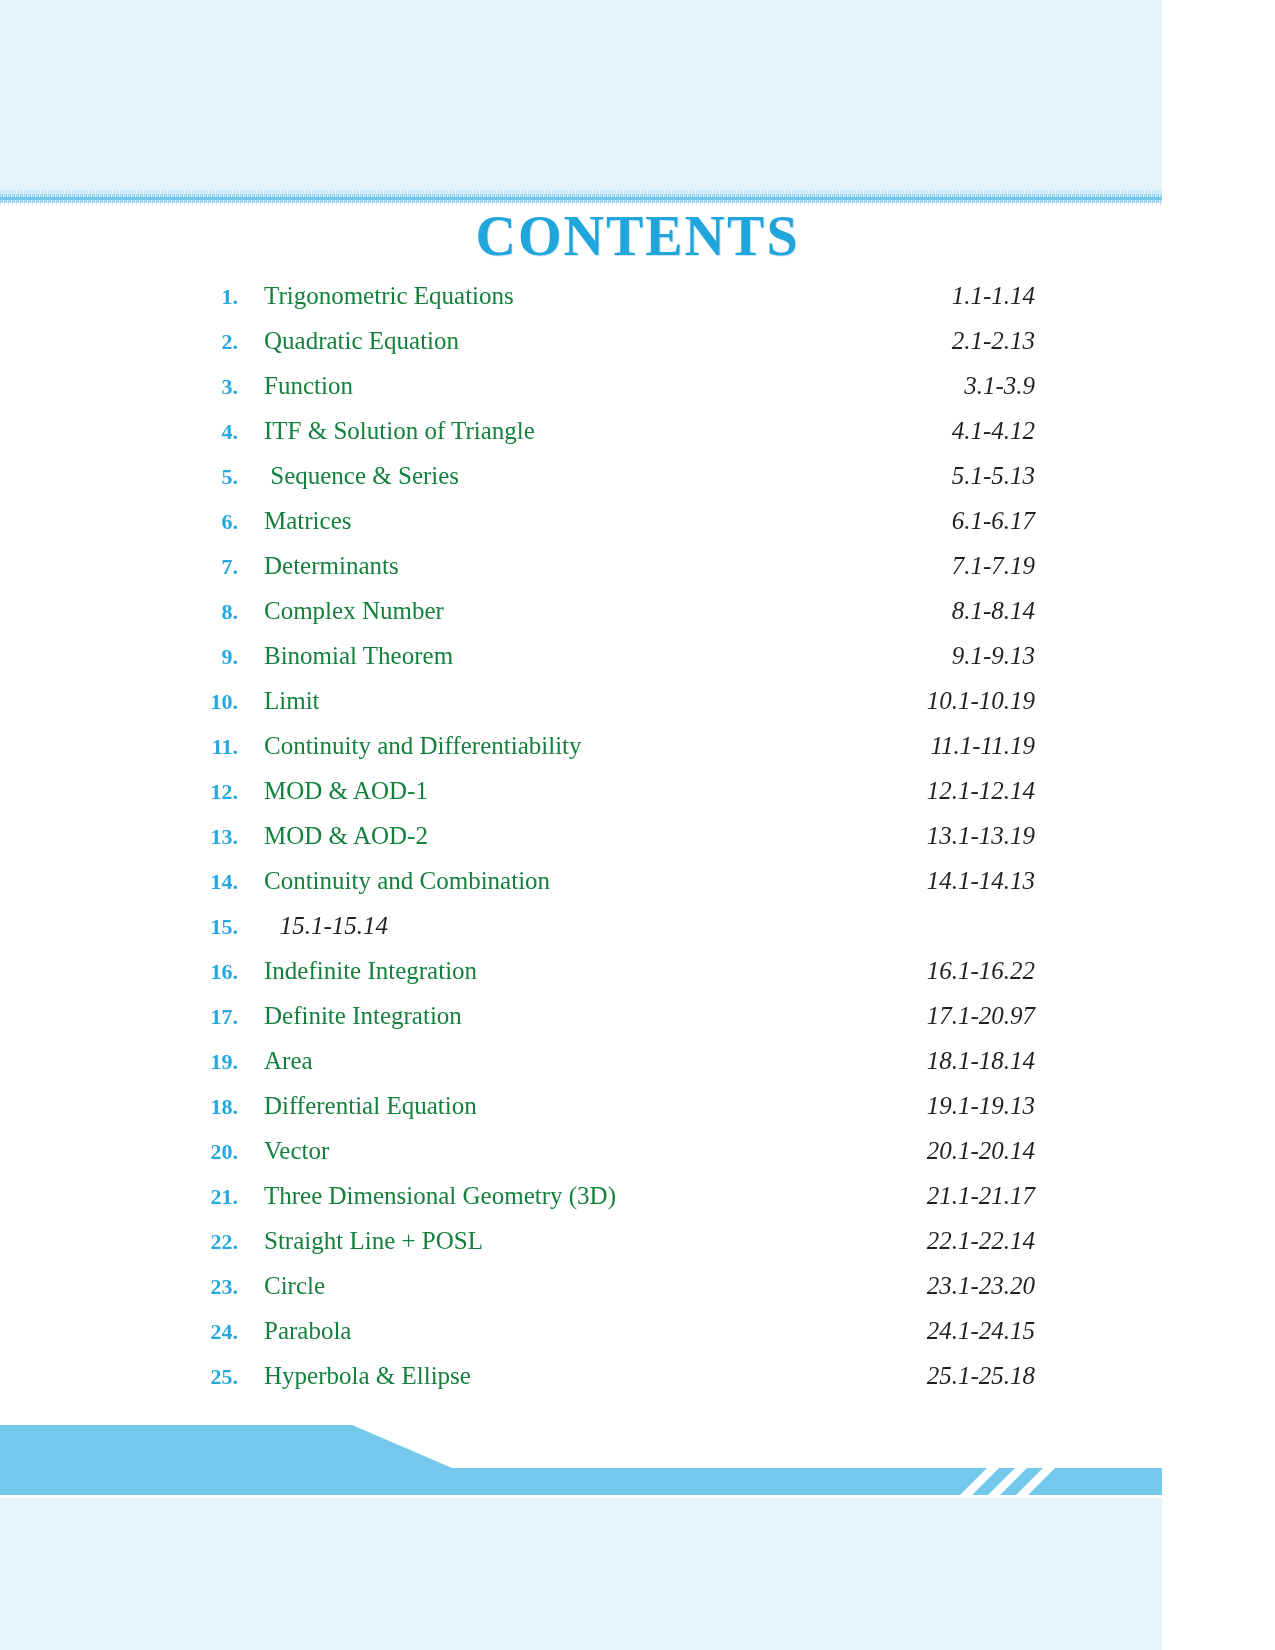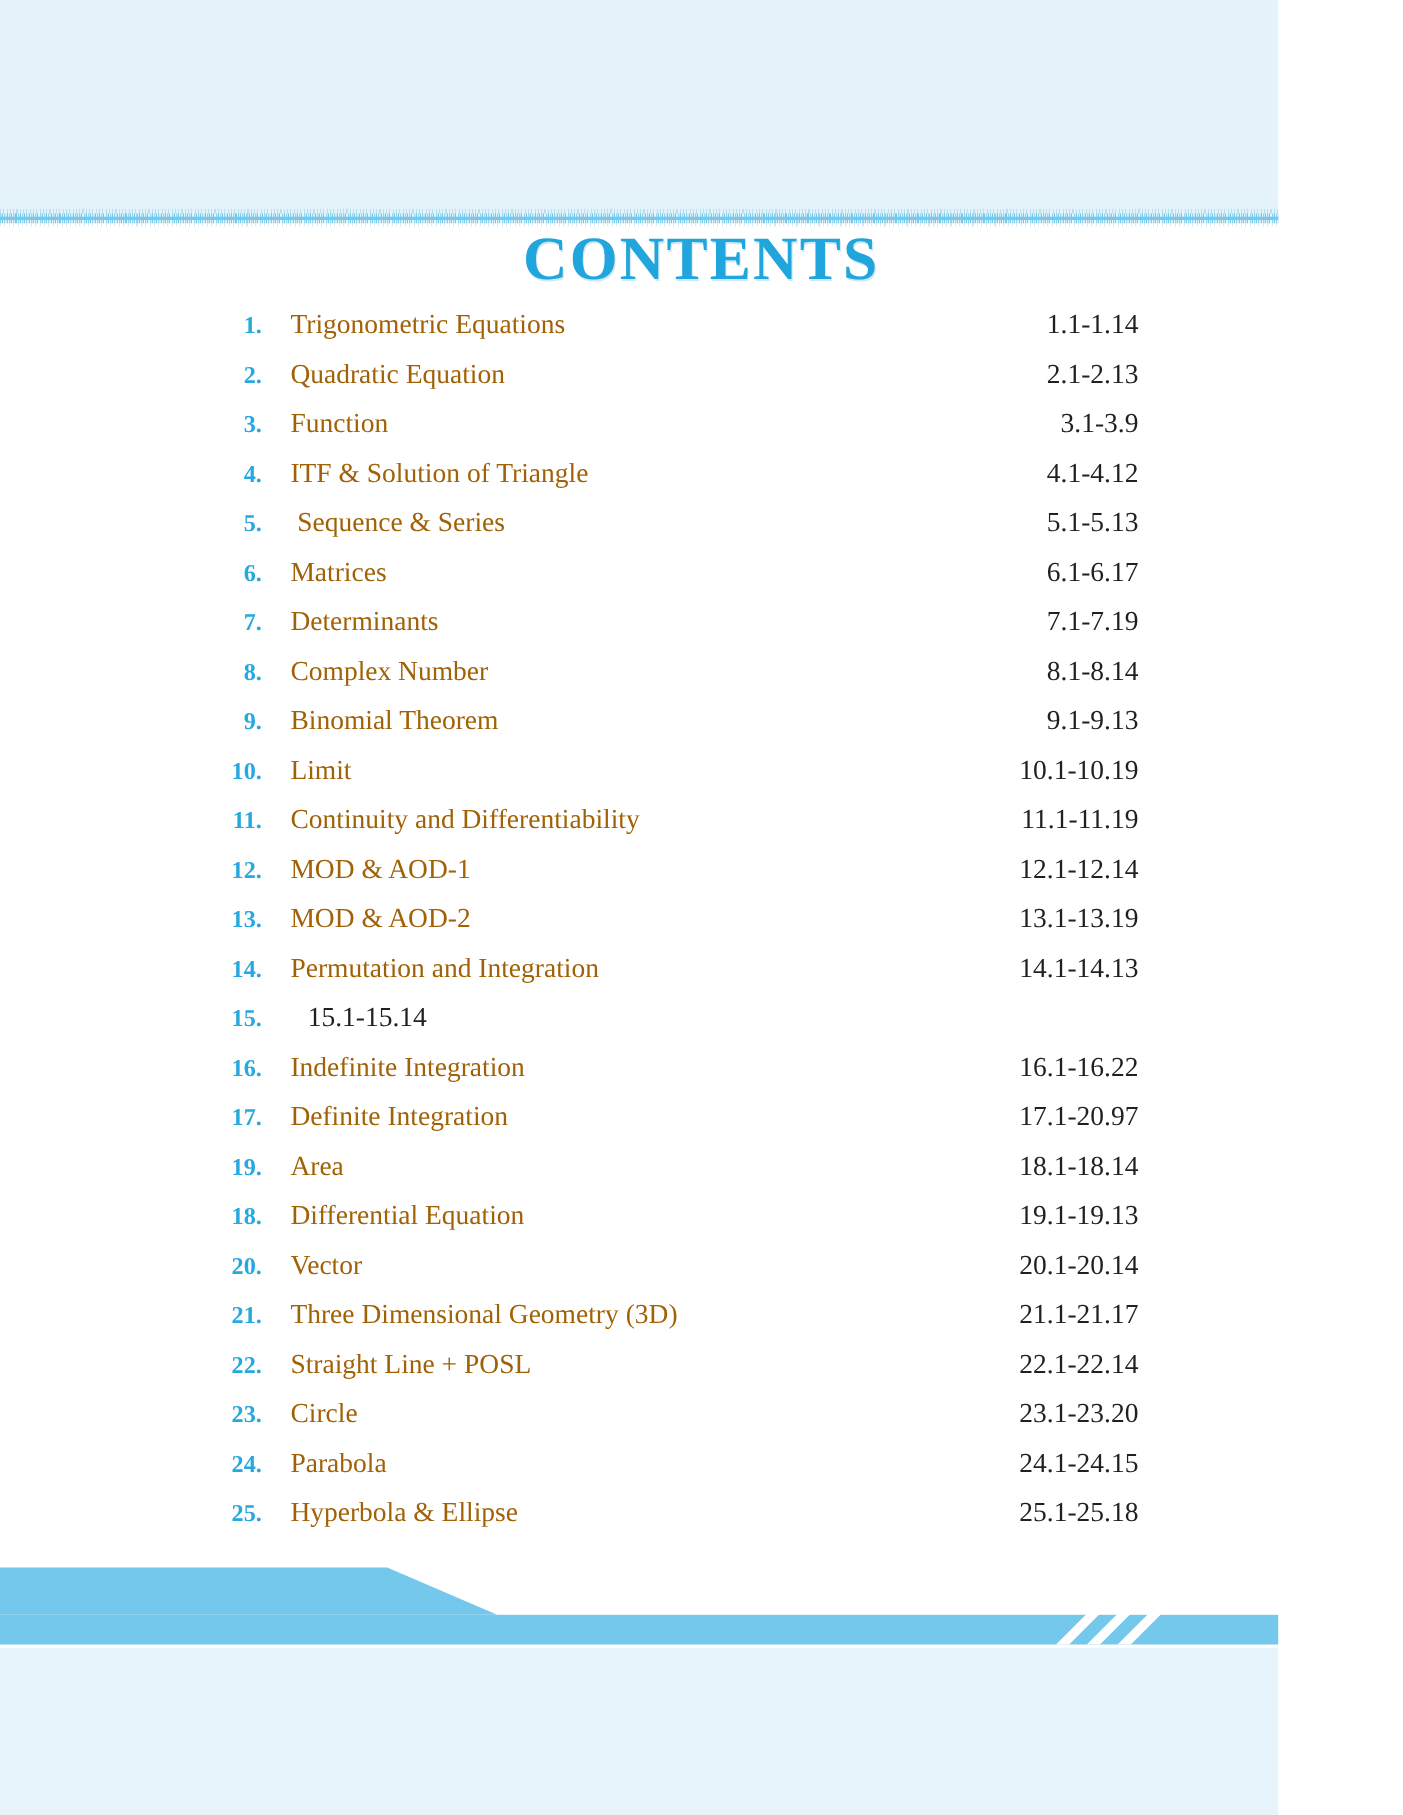--- a/index.html
+++ b/index.html
@@ -121,30 +121,31 @@
     font-weight: bold;
     font-size: 22px;
     color: #27a8de;
     letter-spacing: 0px;
   }
   .toc-label {
     flex: 1 1 auto;
     padding-left: 26px;
     font-family: "Liberation Serif", serif;
     font-size: 25px;
-    color: #a16207;
+    color: #15803d;
     white-space: pre;
   }
   .toc-pages {
     flex: 0 0 150px;
     width: 150px;
     text-align: right;
     font-family: "Liberation Serif", serif;
     font-size: 25px;
     color: #231f20;
+    font-style: italic;
   }
 
   
   .bottom-deco {
     position: absolute;
     left: 0;
     top: 1420px;
     width: 1275px;
     height: 80px;
   }
@@ -241,21 +242,21 @@
         <div class="toc-label">MOD &amp; AOD-1</div>
         <div class="toc-pages">12.1-12.14</div>
       </div>
       <div class="toc-row">
         <div class="toc-num">13.</div>
         <div class="toc-label">MOD &amp; AOD-2</div>
         <div class="toc-pages">13.1-13.19</div>
       </div>
       <div class="toc-row">
         <div class="toc-num">14.</div>
-        <div class="toc-label">Permutation and Integration</div>
+        <div class="toc-label">Continuity and Combination</div>
         <div class="toc-pages">14.1-14.13</div>
       </div>
       <div class="toc-row">
         <div class="toc-num">15.</div>
         <div class="toc-pages">15.1-15.14</div>
       </div>
       <div class="toc-row">
         <div class="toc-num">16.</div>
         <div class="toc-label">Indefinite Integration</div>
         <div class="toc-pages">16.1-16.22</div>

